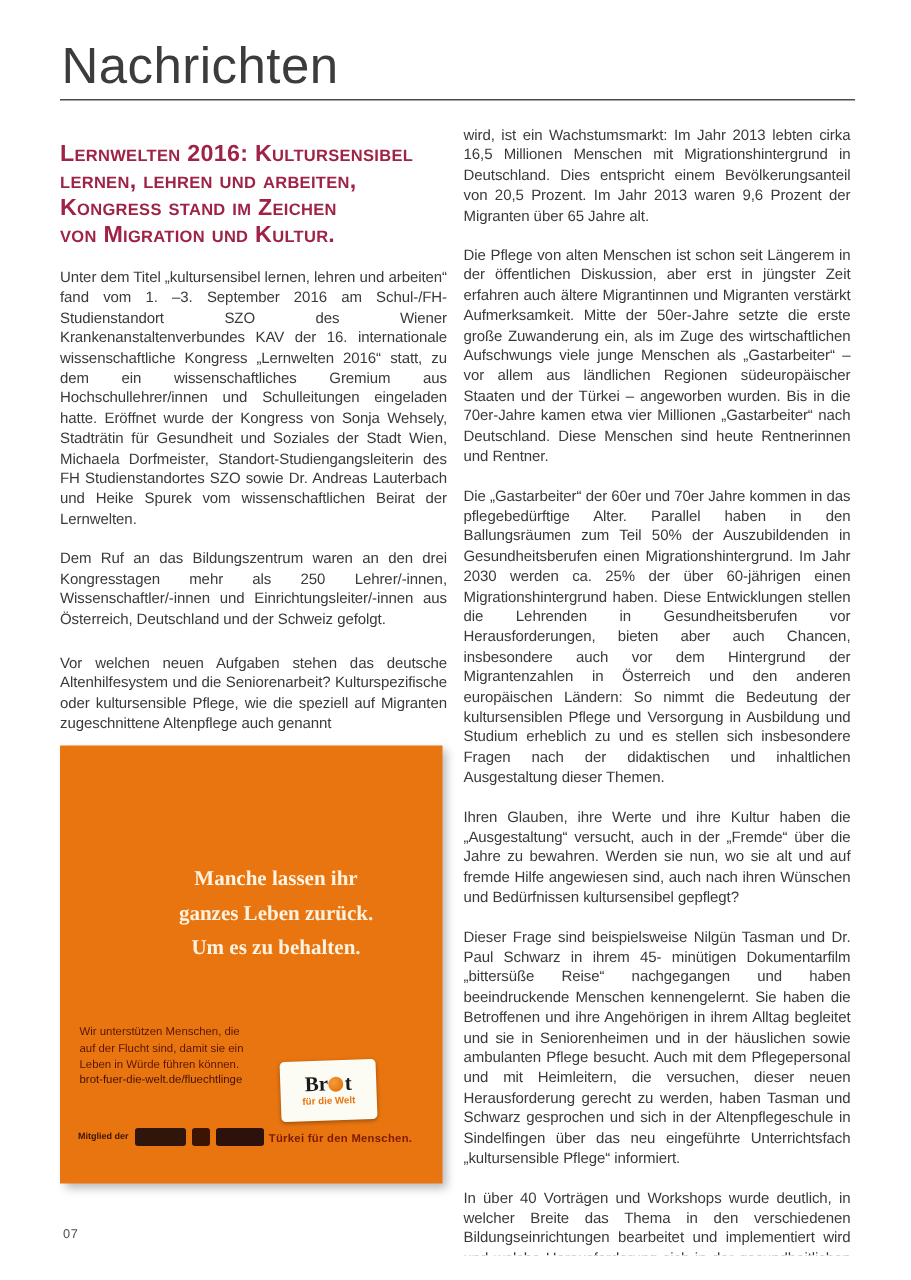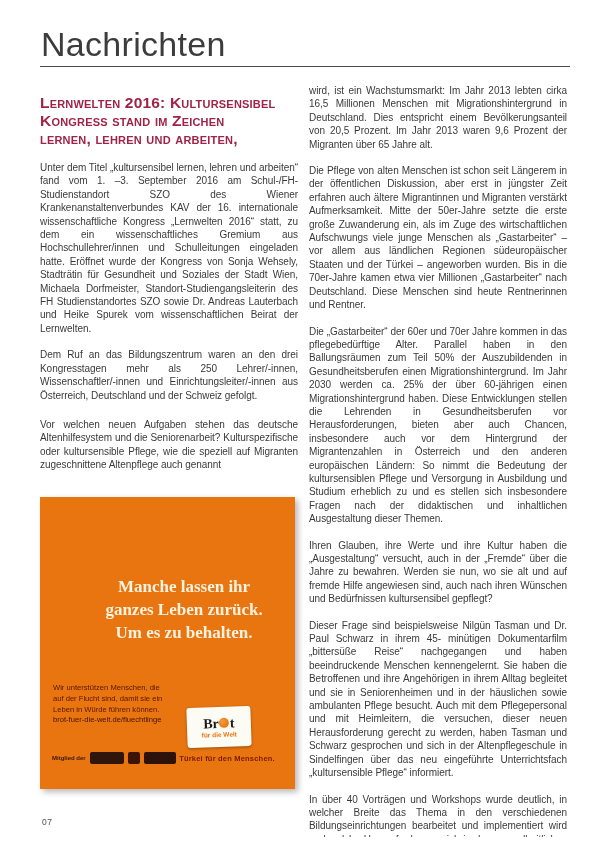--- a/index.html
+++ b/index.html
@@ -27,21 +27,21 @@
     color:#9e2347; margin:10px 0 13px 0; letter-spacing:0.2px; text-align:left;
   }
   .article-heading span { display:block; }
   .ad-box {
     position:absolute; left:40px; top:497px; width:255px; height:292px;
     background:#e97510; box-shadow:3px 3px 6px rgba(0,0,0,0.28);
   }
   .ad-headline {
     position:absolute; top:78px; left:0; right:0; text-align:center;
     font-family:"Liberation Serif", serif; font-weight:bold;
-    font-size:17px; line-height:23px; color:#fdf3e0;margin-left:33px;
+    font-size:14px; line-height:23px; color:#fdf3e0;margin-left:33px;
   }
   .ad-headline span { display:block; }
   .ad-smallprint {
     position:absolute; left:13px; top:186px; width:112px;
     font-size:7.6px; line-height:10.8px; color:#5a1400; text-align:left;
   }
   .ad-smallprint .ad-link { color:#431000; }
   .ad-members {
     position:absolute; left:12px; top:253px; height:15px;
     display:flex; align-items:center; gap:4px;
@@ -83,22 +83,23 @@
 <div class="page">
 
   <div class="page-title">Nachrichten</div>
   <div class="title-rule"></div>
 
   <div class="columns">
 
     <div class="col">
       <div class="article-heading">
         <span>Lernwelten 2016: Kultursensibel</span>
+        <span>lernen, lehren und arbeiten,</span>
         <span>Kongress stand im Zeichen</span>
-        <span>lernen, lehren und arbeiten,</span>
+        <span>von Migration und Kultur.</span>
       </div>
       <p>Unter dem Titel „kultursensibel lernen, lehren und arbeiten“ fand vom 1. –3. September 2016 am Schul-/FH-Studienstandort SZO des Wiener Krankenanstaltenverbundes KAV der 16. internationale wissenschaftliche Kongress „Lernwelten 2016“ statt, zu dem ein wissenschaftliches Gremium aus Hochschullehrer/innen und Schulleitungen eingeladen hatte. Eröffnet wurde der Kongress von Sonja Wehsely, Stadträtin für Gesundheit und Soziales der Stadt Wien, Michaela Dorfmeister, Standort-Studiengangsleiterin des FH Studienstandortes SZO sowie Dr. Andreas Lauterbach und Heike Spurek vom wissenschaftlichen Beirat der Lernwelten.</p>
       <p class="tight">Dem Ruf an das Bildungszentrum waren an den drei Kongresstagen mehr als 250 Lehrer/-innen, Wissenschaftler/-innen und Einrichtungsleiter/-innen aus Österreich, Deutschland und der Schweiz gefolgt.</p>
       <p>Vor welchen neuen Aufgaben stehen das deutsche Altenhilfesystem und die Seniorenarbeit? Kulturspezifische oder kultursensible Pflege, wie die speziell auf Migranten zugeschnittene Altenpflege auch genannt</p>
     </div>
 
     <div class="col">
       <p>wird, ist ein Wachstumsmarkt: Im Jahr 2013 lebten cirka 16,5 Millionen Menschen mit Migrationshintergrund in Deutschland. Dies entspricht einem Bevölkerungsanteil von 20,5 Prozent. Im Jahr 2013 waren 9,6 Prozent der Migranten über 65 Jahre alt.</p>
       <p>Die Pflege von alten Menschen ist schon seit Längerem in der öffentlichen Diskussion, aber erst in jüngster Zeit erfahren auch ältere Migrantinnen und Migranten verstärkt Aufmerksamkeit. Mitte der 50er-Jahre setzte die erste große Zuwanderung ein, als im Zuge des wirtschaftlichen Aufschwungs viele junge Menschen als „Gastarbeiter“ – vor allem aus ländlichen Regionen südeuropäischer Staaten und der Türkei – angeworben wurden. Bis in die 70er-Jahre kamen etwa vier Millionen „Gastarbeiter“ nach Deutschland. Diese Menschen sind heute Rentnerinnen und Rentner.</p>
       <p>Die „Gastarbeiter“ der 60er und 70er Jahre kommen in das pflegebedürftige Alter. Parallel haben in den Ballungsräumen zum Teil 50% der Auszubildenden in Gesundheitsberufen einen Migrationshintergrund. Im Jahr 2030 werden ca. 25% der über 60-jährigen einen Migrationshintergrund haben. Diese Entwicklungen stellen die Lehrenden in Gesundheitsberufen vor Herausforderungen, bieten aber auch Chancen, insbesondere auch vor dem Hintergrund der Migrantenzahlen in Österreich und den anderen europäischen Ländern: So nimmt die Bedeutung der kultursensiblen Pflege und Versorgung in Ausbildung und Studium erheblich zu und es stellen sich insbesondere Fragen nach der didaktischen und inhaltlichen Ausgestaltung dieser Themen.</p>

